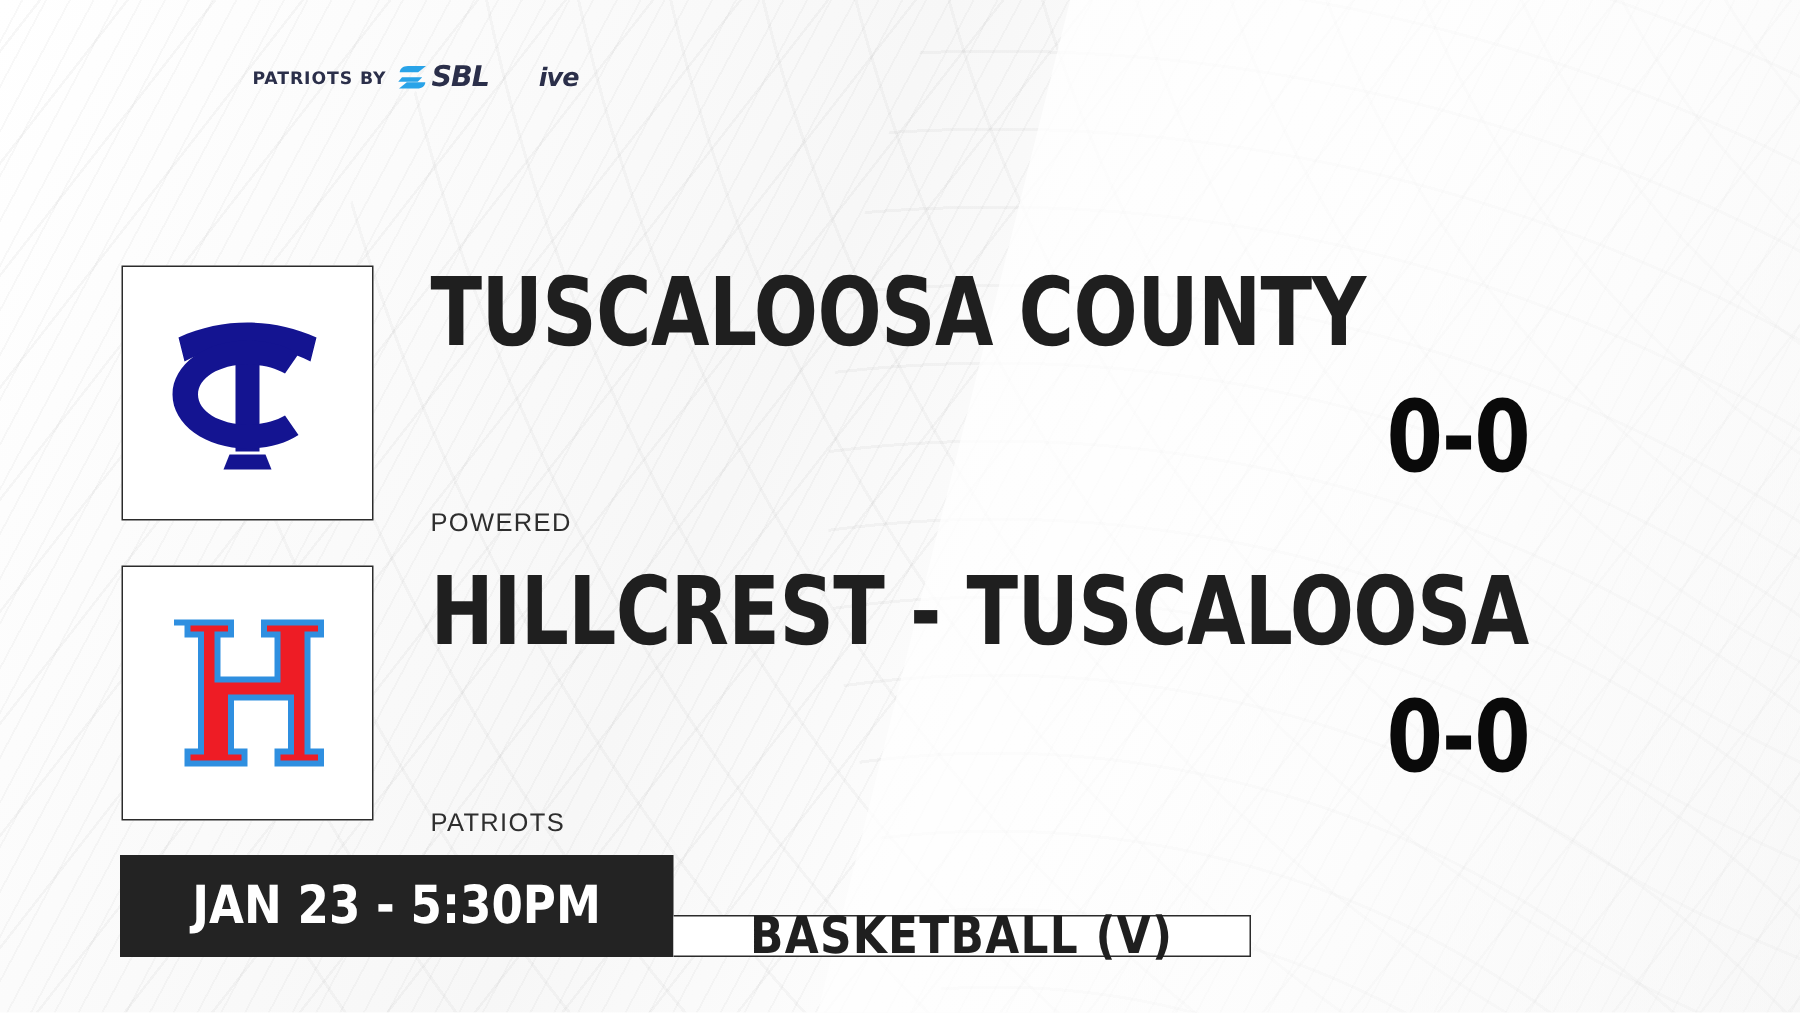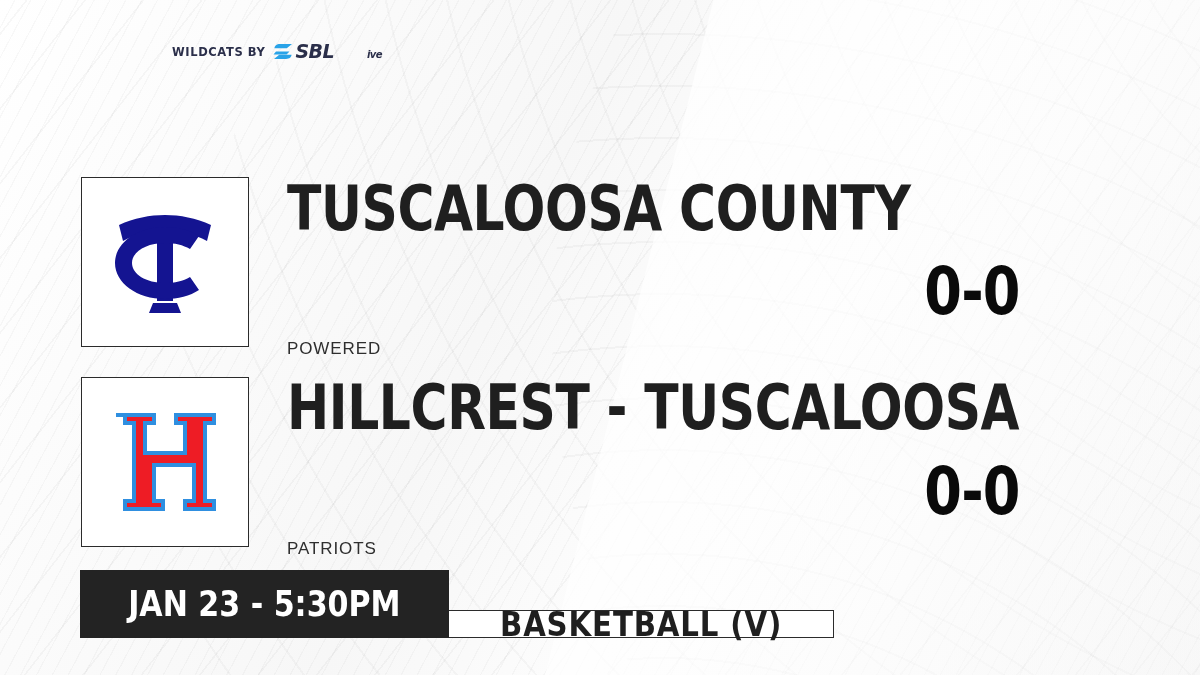--- a/index.html
+++ b/index.html
@@ -155,21 +155,21 @@
   }
   .sbl-word {
     font-family: "DejaVu Sans", sans-serif;
     font-weight: 700;
     font-style: italic;
     font-size: 19px;
     letter-spacing: -0.6px;
     color: #2b2f4a;
     line-height: 1;
   }
-  .sbl-word .lite { font-size: 10px; margin-left: 33px; }
+  .sbl-word .lite { font-size: 17px; margin-left: 33px; }
 
   
   .logo-box {
     position: absolute;
     width: 168px;
     height: 170px;
     background: #ffffff;
     border: 1px solid #2b2b2b;
     box-sizing: border-box;
     display: flex;
@@ -276,21 +276,21 @@
   <div class="bg-stripes-fine"></div>
   <div class="bg-stripes-wide"></div>
   <div class="bg-swirl"></div>
   <div class="bg-swirl2"></div>
   <div class="bg-wedge"></div>
 
   <div class="brand">
     <div class="brand-row">
     </div>
     <div class="powered">
-      <span class="powered-label">WILDCATS BY</span>
+      <span class="powered-label">PATRIOTS BY</span>
       <span class="sbl">
         <svg class="sbl-mark" viewBox="0 0 20 17" aria-hidden="true">
           <path d="M19 1H7C3.5 1 1.5 3 1.5 5.2h12.3L19 1z" fill="#29a3e8"></path>
           <path d="M1 16h12c3.5 0 5.5-2 5.5-4.2H6.2L1 16z" fill="#29a3e8"></path>
           <path d="M3 8.5h13.5l-3 3H0.5l2.5-3z" fill="#29a3e8"></path>
         </svg>
         <span class="sbl-word"><span>SBL</span><span class="lite">ive</span></span>
       </span>
     </div>
   </div>

